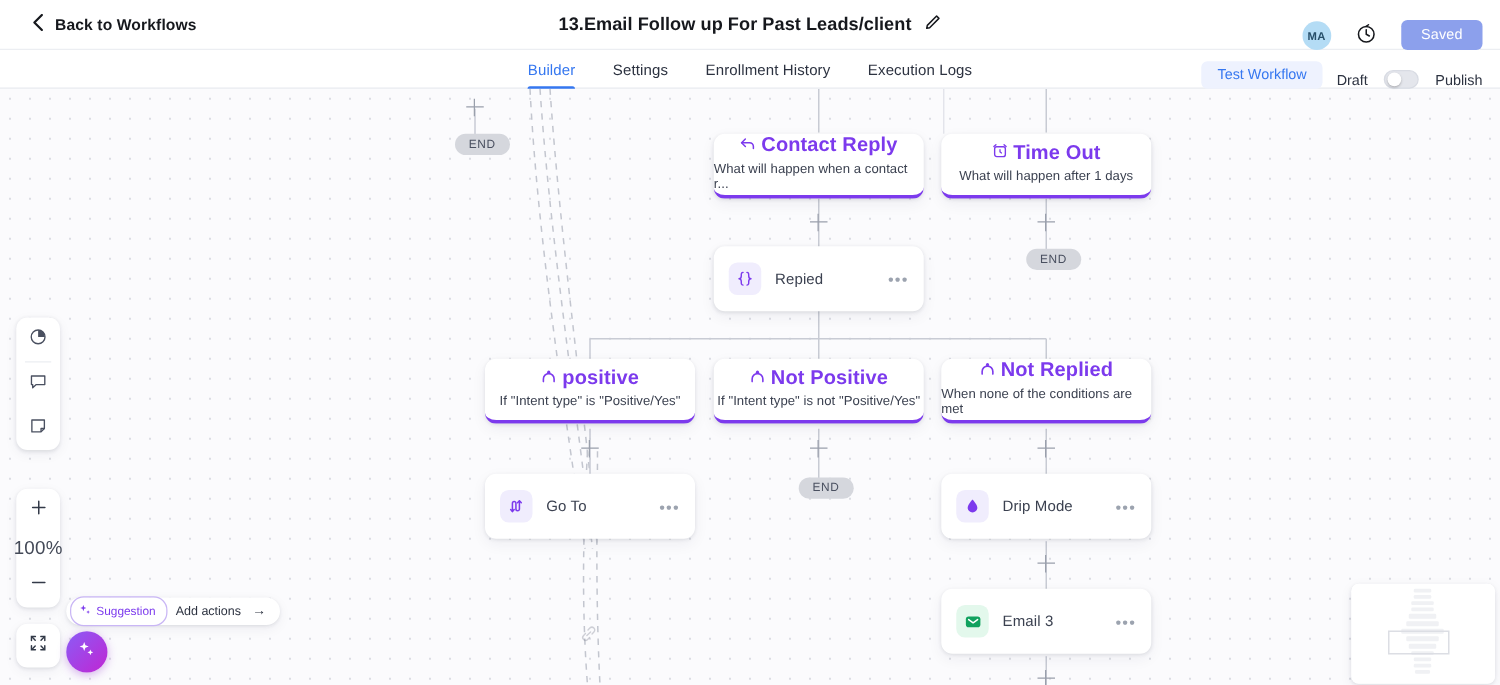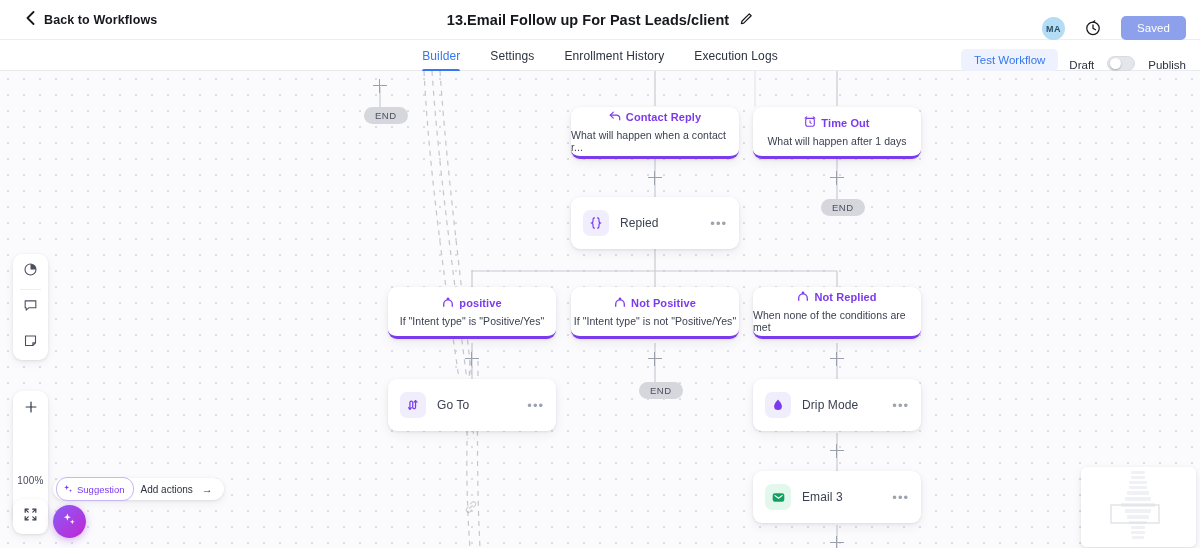--- a/index.html
+++ b/index.html
@@ -114,21 +114,21 @@
     width: 168px; height: 52px;
     display: flex; flex-direction: column; align-items: center;
     justify-content: center; gap: 3px;
     border-bottom: 3px solid #7c3aed;
     border-radius: 9px;
     padding-bottom: 2px;
   }
   .branch-head {
     display: flex; align-items: center; justify-content: center; gap: 5px;
   }
-  .branch-title { font-size: 11px; font-weight: 600; color: #7c3aed; letter-spacing: .1px; }
+  .branch-title { font-size: 16px; font-weight: 600; color: #7c3aed; letter-spacing: .1px; }
   .branch-sub { font-size: 10.5px; color: #3b4150; letter-spacing: .05px; }
 
   
   .action-card {
     width: 168px; height: 52px;
     display: flex; align-items: center; padding: 0 12px; gap: 11px;
   }
   .node-ico {
     width: 26px; height: 26px; border-radius: 7px;
     display: flex; align-items: center; justify-content: center; flex: none;
@@ -164,21 +164,21 @@
     display: flex; flex-direction: column; align-items: center;
   }
   .rail-tools { left: 13px; top: 183px; width: 35px; }
   .rail-btn {
     width: 35px; height: 35px;
     display: flex; align-items: center; justify-content: center; cursor: pointer;
   }
   .rail-div { width: 21px; height: 1px; background: #eceef2; }
 
   .rail-zoom { left: 13px; top: 320px; width: 35px; }
-  .zoom-level { font-size: 10px; color: #444a58; padding: 4px 0; letter-spacing: .2px; margin-top: 45px; }
+  .zoom-level { font-size: 15px; color: #444a58; padding: 4px 0; letter-spacing: .2px; }
 
   .rail-fs { left: 13px; top: 428px; width: 35px; height: 35px; justify-content: center; }
 
   
   .suggest-bar {
     position: absolute; left: 53px; top: 407px;
     background: #fff; border-radius: 15px;
     box-shadow: 0 1px 3px rgba(30,35,60,.10), 0 3px 10px rgba(30,35,60,.06);
     height: 22px; display: flex; align-items: center; gap: 7px;
     padding: 0 11px 0 3px;

